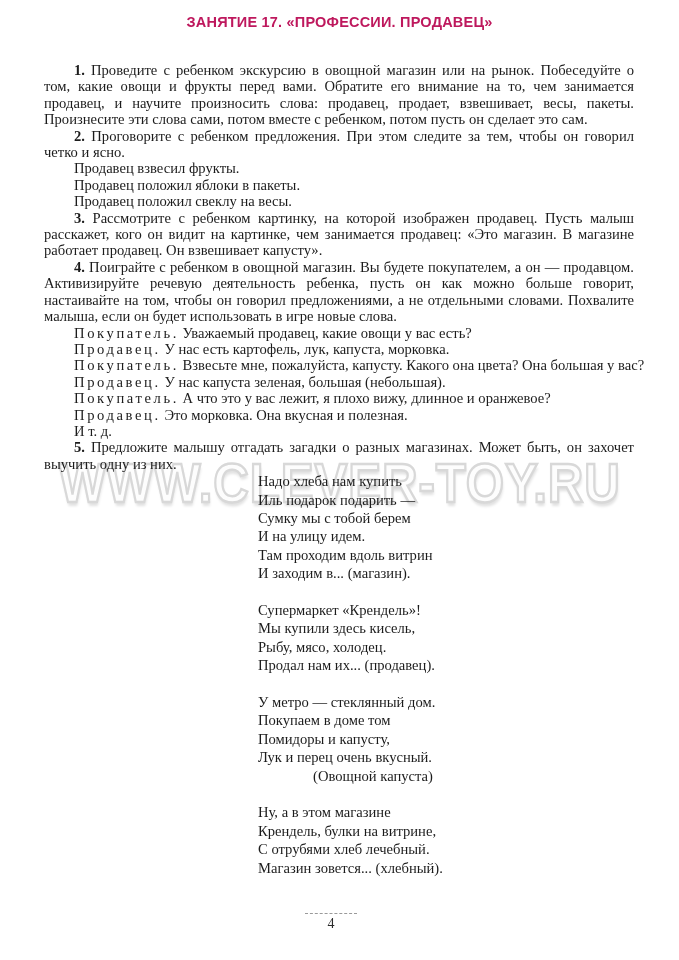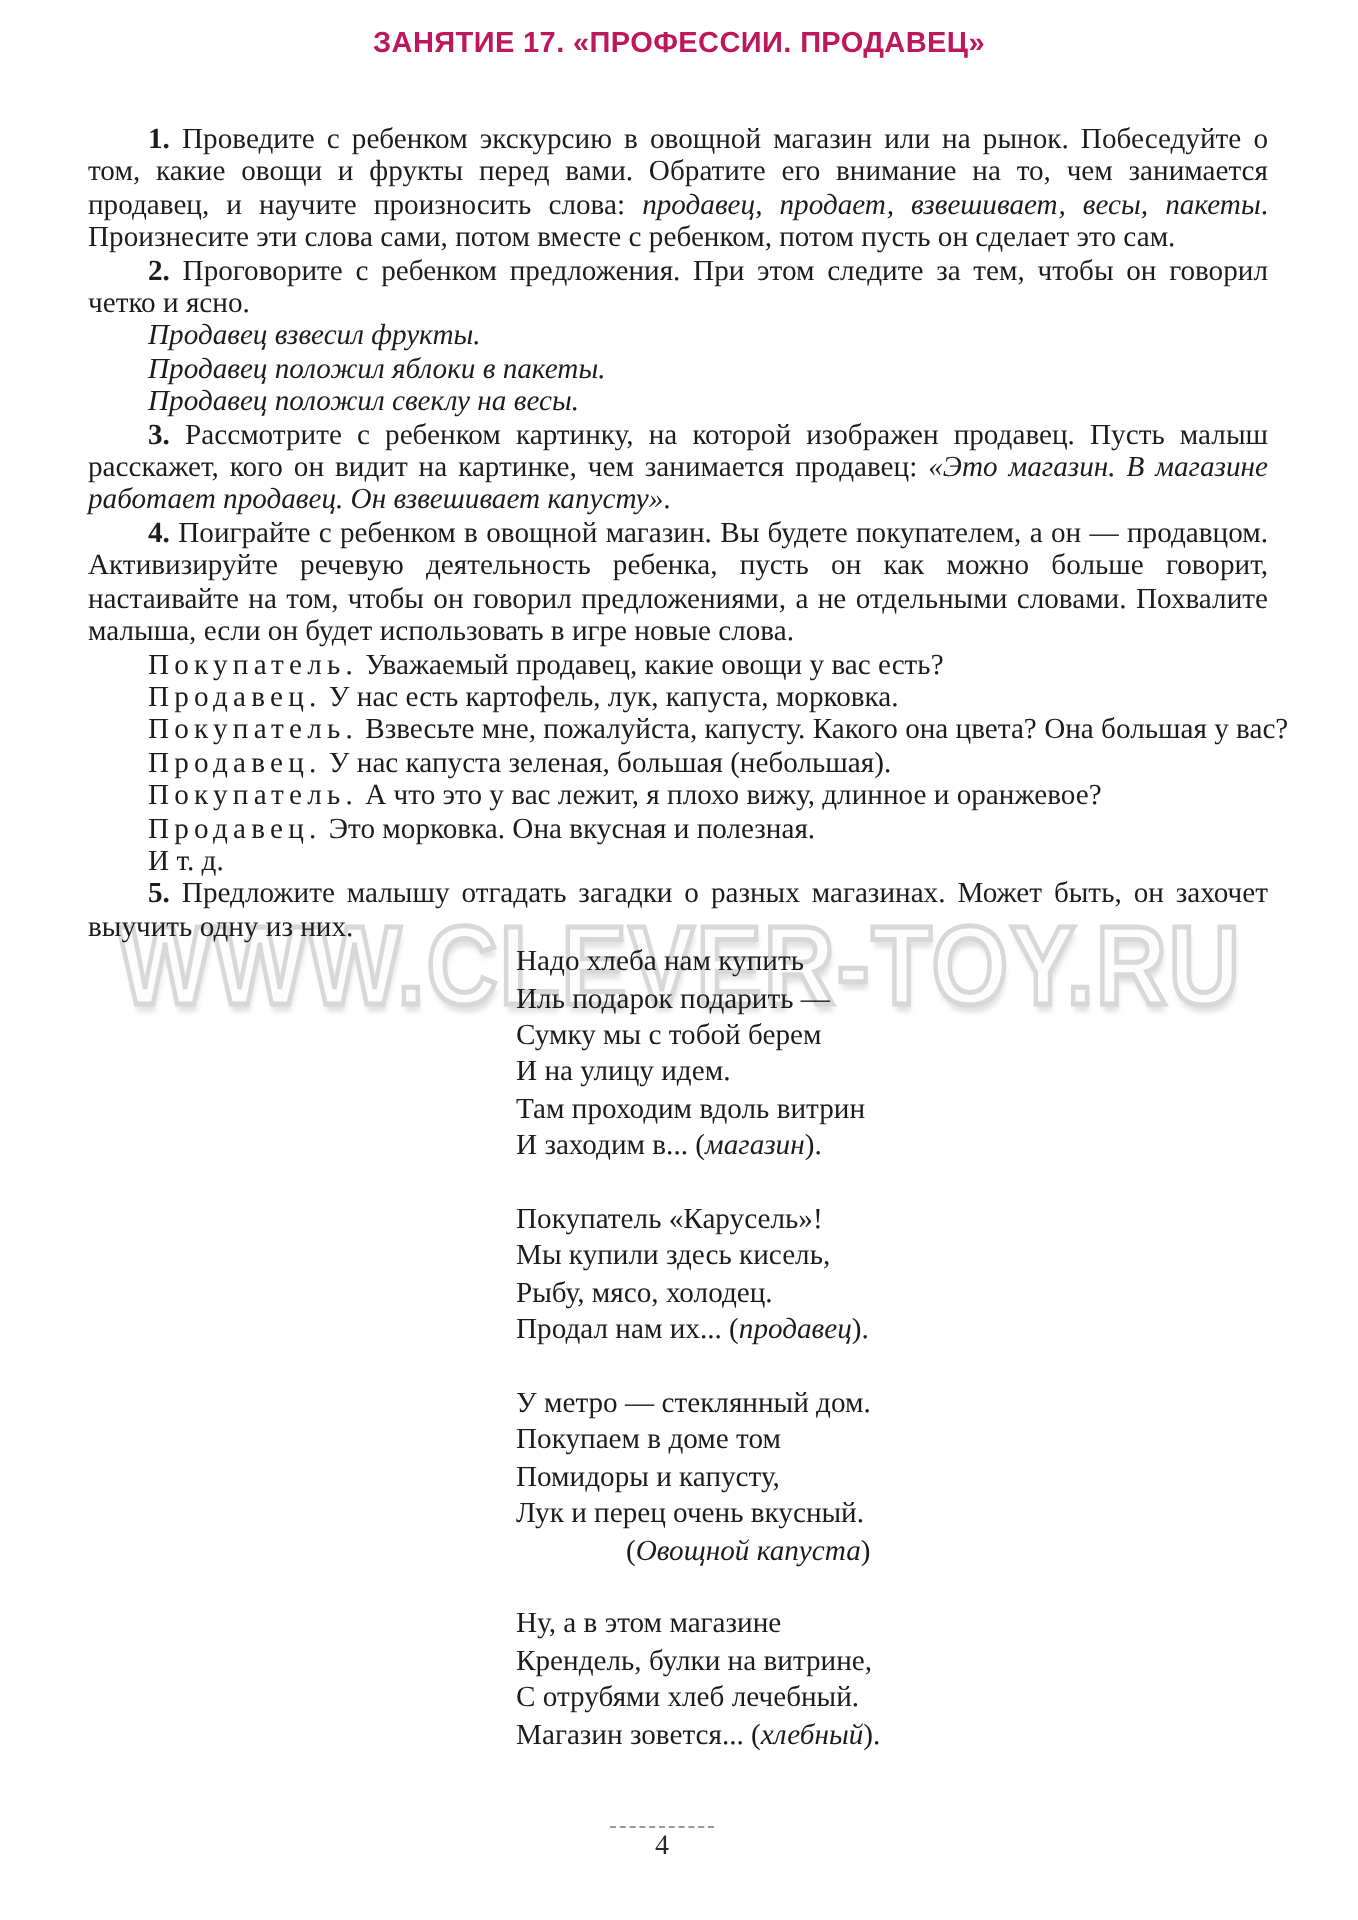--- a/index.html
+++ b/index.html
@@ -31,21 +31,21 @@
     line-height: 16.4px;
   }
   .content p.para {
     margin: 0;
     text-indent: 30px;
   }
   .content p.numbered { text-align: justify; }
   .content p.example { }
   .content p.dialogue, .content p.example { white-space: nowrap; }
   .seg-b { font-weight: bold; }
-  .seg-i { font-style: italic; }
+  .seg-i { }
   .seg-sp { letter-spacing: 2.6px; }
   .riddles {
     margin-left: 214px;
     margin-top: 0px;
     font-size: 14.6px;
     line-height: 18.4px;
   }
   .stanza { margin: 0 0 18.4px 0; }
   .r-line { white-space: nowrap; }
   .r-line.r-indent { padding-left: 55px; }
@@ -116,21 +116,21 @@
     <div id="riddles" class="riddles">
         <div class="stanza">
           <div class="r-line"><span>Надо хлеба нам купить</span></div>
           <div class="r-line"><span>Иль подарок подарить —</span></div>
           <div class="r-line"><span>Сумку мы с тобой берем</span></div>
           <div class="r-line"><span>И на улицу идем.</span></div>
           <div class="r-line"><span>Там проходим вдоль витрин</span></div>
           <div class="r-line"><span>И заходим в... (</span><span class="seg-i">магазин</span><span>).</span></div>
         </div>
         <div class="stanza">
-          <div class="r-line"><span>Покупатель «Карусель»!</span></div>
+          <div class="r-line"><span>Супермаркет «Крендель»!</span></div>
           <div class="r-line"><span>Мы купили здесь кисель,</span></div>
           <div class="r-line"><span>Рыбу, мясо, холодец.</span></div>
           <div class="r-line"><span>Продал нам их... (</span><span class="seg-i">продавец</span><span>).</span></div>
         </div>
         <div class="stanza">
           <div class="r-line"><span>У метро — стеклянный дом.</span></div>
           <div class="r-line"><span>Покупаем в доме том</span></div>
           <div class="r-line"><span>Помидоры и капусту,</span></div>
           <div class="r-line"><span>Лук и перец очень вкусный.</span></div>
           <div class="r-line r-indent"><span>(</span><span class="seg-i">Овощной капуста</span><span>)</span></div>

